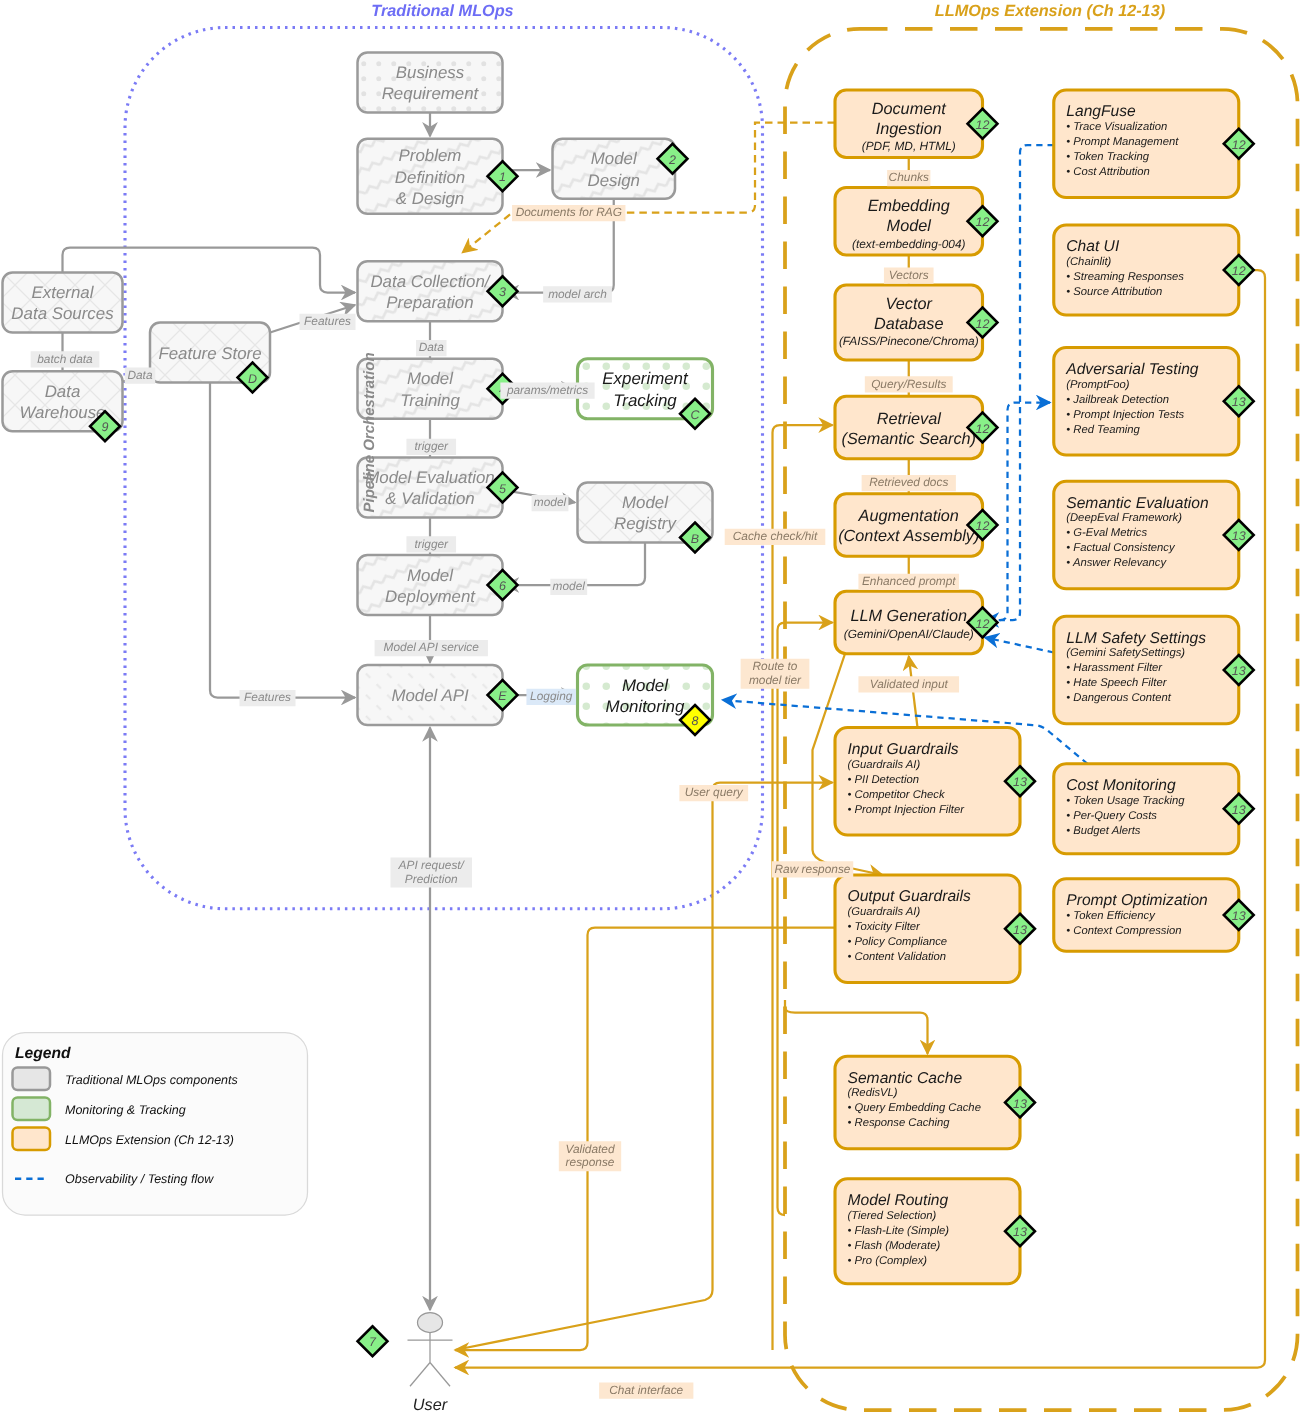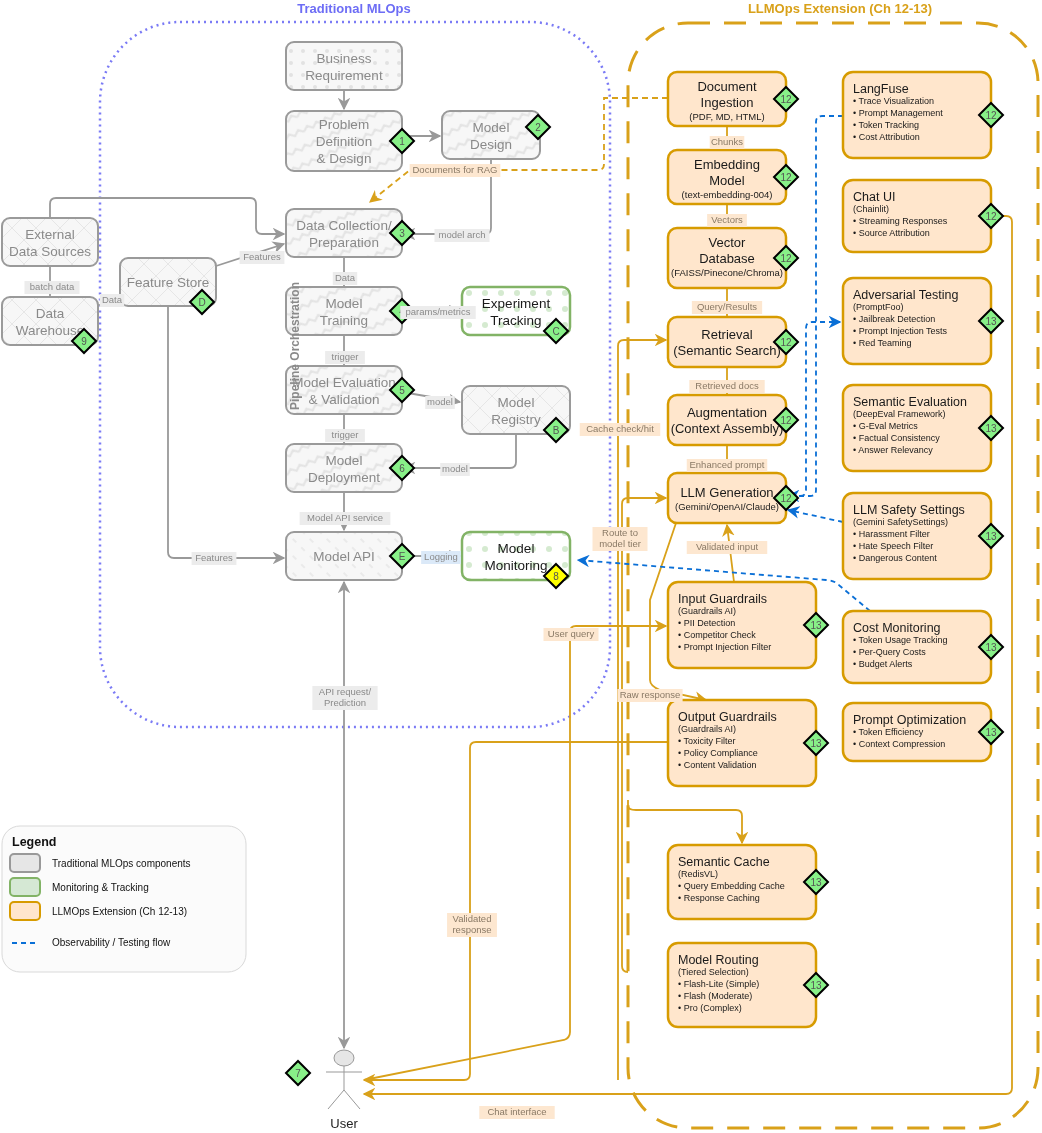--- a/index.html
+++ b/index.html
@@ -1,17 +1,17 @@
 <!DOCTYPE html>
 <html><head>
 <meta charset="utf-8">
 <style>
   html, body { margin: 0; padding: 0; background: #ffffff; }
   body { width: 1042px; height: 1133px; overflow: hidden; font-family: "Liberation Sans", sans-serif; }
-  #stage { position: relative; width: 1042px; height: 1133px; }
+  #stage { position: relative; width: 1042px; height: 1133px; font-style: italic; }
   svg#diagram { position: absolute; left: 0; top: 0; }
   .edge-label { font-size: 9.5px; font-family: "Liberation Sans", sans-serif; }
 </style>
 </head>
 <body>
 
 <div id="stage">
 <svg id="diagram" width="1042" height="1133" viewBox="0 0 1042 1133" xmlns="http://www.w3.org/2000/svg">
   <defs>
     <pattern id="pat-dots" width="12" height="12" patternUnits="userSpaceOnUse">

